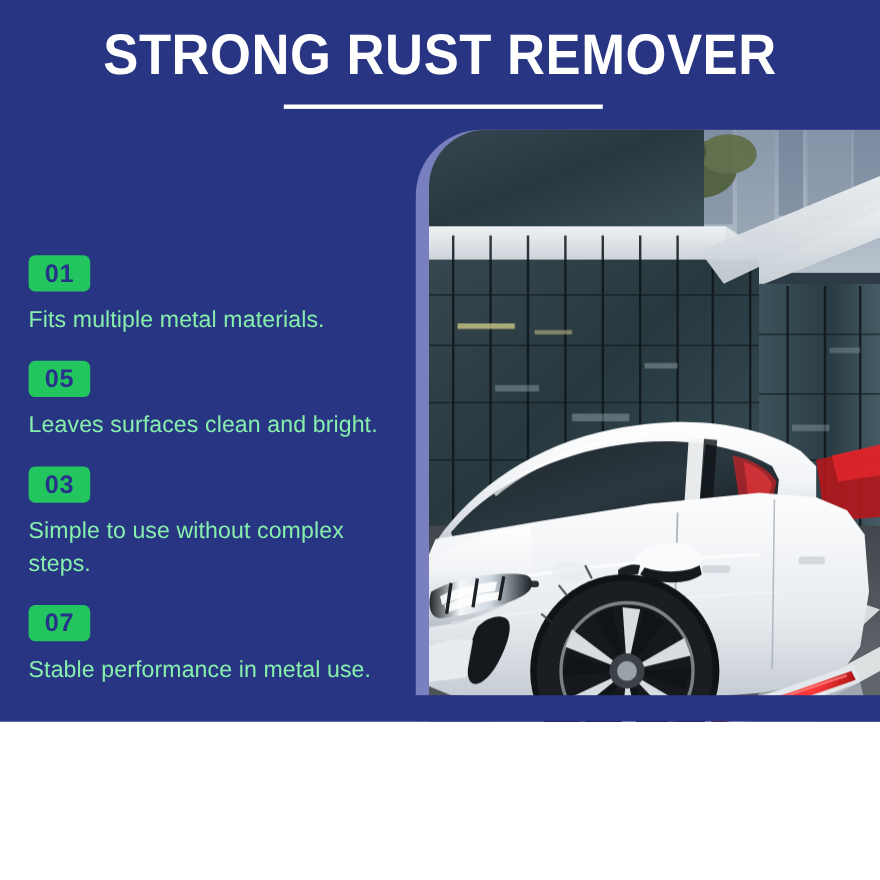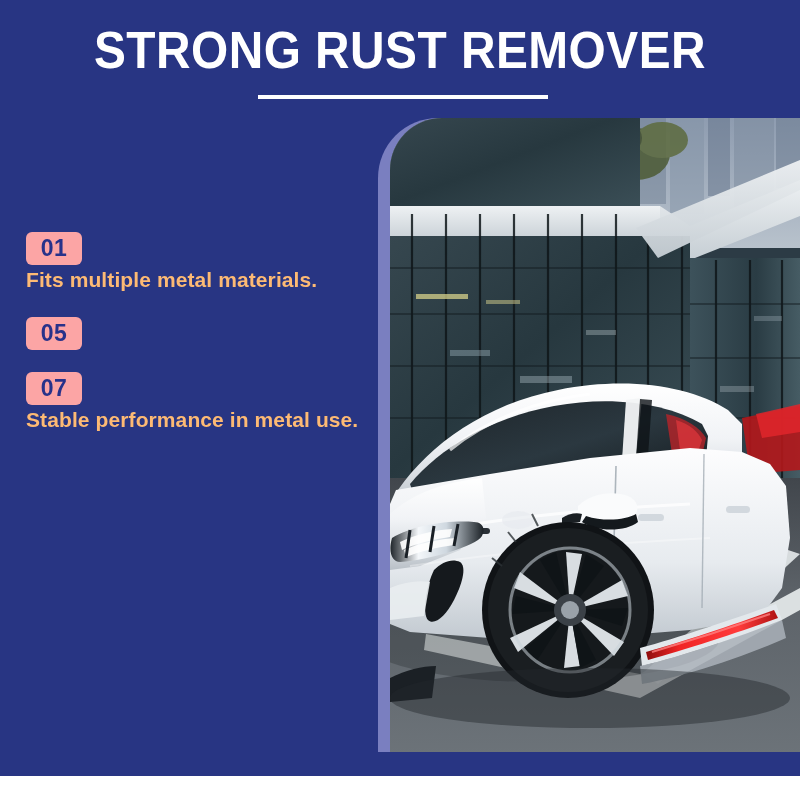--- a/index.html
+++ b/index.html
@@ -6,21 +6,21 @@
     margin: 0;
     padding: 0;
     background: #ffffff;
   }
   body {
     font-family: "Liberation Sans", sans-serif;
   }
   .poster {
     position: relative;
     width: 800px;
-    height: 776px;
+    height: 656px;
     background: #283583;
     overflow: hidden;
   }
 
   
   .header {
     position: absolute;
     left: 0;
     top: 0;
     width: 800px;
@@ -60,35 +60,35 @@
   }
   .feature {
     position: relative;
     margin-bottom: 22px;
   }
   .feature:last-child { margin-bottom: 0; }
   .badge {
     display: inline-block;
     min-width: 36px;
     padding: 3px 10px 4px 10px;
-    background: #fca5a5;
+    background: #22c55e;
     border-radius: 6px;
     color: #28328a;
     font-weight: bold;
     font-size: 23px;
     line-height: 26px;
     letter-spacing: 0.5px;
     text-align: center;
   }
   .feature-text {
-    margin-top: 0;
-    color: #fdba74;
+    margin-top: 11px;
+    color: #86efac;
     font-size: 21px;
     line-height: 30px;
-    font-weight: 700;
+    font-weight: 400;
     letter-spacing: 0.1px;
     max-width: 345px;
   }
 
   
   .photo-panel {
     position: absolute;
     left: 378px;
     top: 118px;
     width: 422px;
@@ -365,22 +365,27 @@
 
   <div class="features">
 
     <div class="feature">
       <span class="badge">01</span>
       <div class="feature-text">Fits multiple metal materials.</div>
     </div>
 
     <div class="feature">
       <span class="badge">05</span>
-    </div>
-
+      <div class="feature-text">Leaves surfaces clean and bright.</div>
+    </div>
+
+    <div class="feature">
+      <span class="badge">03</span>
+      <div class="feature-text">Simple to use without complex steps.</div>
+    </div>
 
     <div class="feature">
       <span class="badge">07</span>
       <div class="feature-text">Stable performance in metal use.</div>
     </div>
 
   </div>
 
   <div class="bottom-strip"></div>
 

